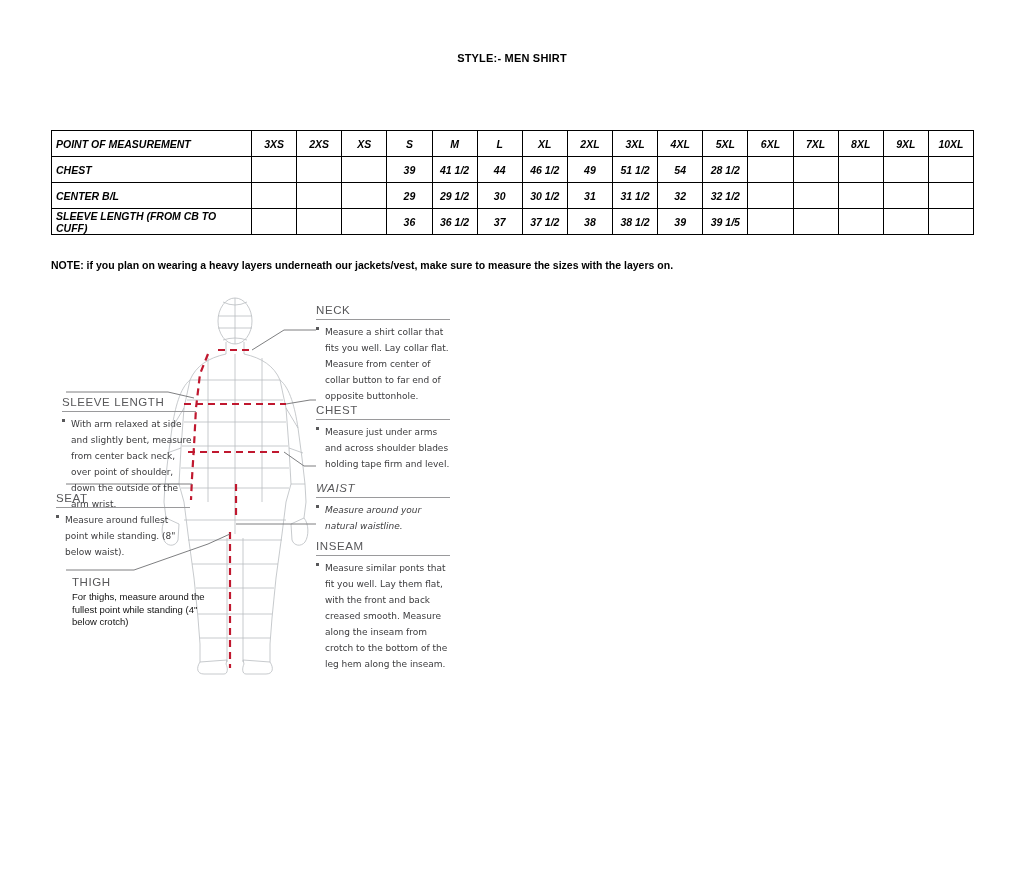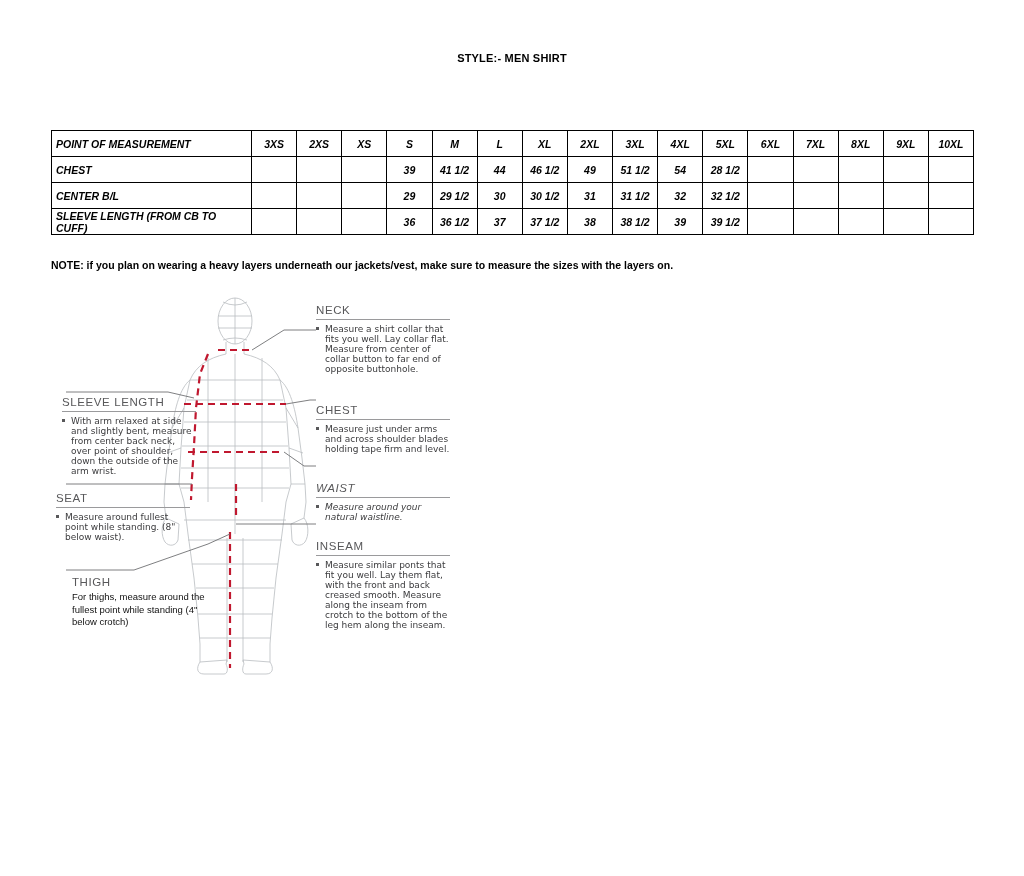--- a/index.html
+++ b/index.html
@@ -74,21 +74,21 @@
     letter-spacing: 0.6px;
     margin-bottom: 3px;
     font-family: "Liberation Sans", sans-serif;
   }
   .callout .c-rule {
     border-top: 1px solid #9a9a9c;
     margin-bottom: 4px;
   }
   .callout .c-body {
     font-size: 9px;
-    line-height: 10px;
+    line-height: 16px;
     color: #3b3b3d;
     position: relative;
     padding-left: 9px;
     font-family: "DejaVu Sans", sans-serif;
   }
   .callout .c-body .bullet {
     position: absolute;
     left: 0;
     top: 3px;
     width: 3px;
@@ -176,21 +176,21 @@
       <td></td>
       <td></td>
       <td></td>
       <td>36</td>
       <td>36 1/2</td>
       <td>37</td>
       <td>37 1/2</td>
       <td>38</td>
       <td>38 1/2</td>
       <td>39</td>
-      <td>39 1/2</td>
+      <td>39 1/5</td>
       <td></td>
       <td></td>
       <td></td>
       <td></td>
       <td></td>
     </tr>
   </tbody>
 </table>
 
 <div class="note">NOTE: if you plan on wearing a heavy layers underneath our jackets/vest, make sure to measure the sizes with the layers on.</div>

